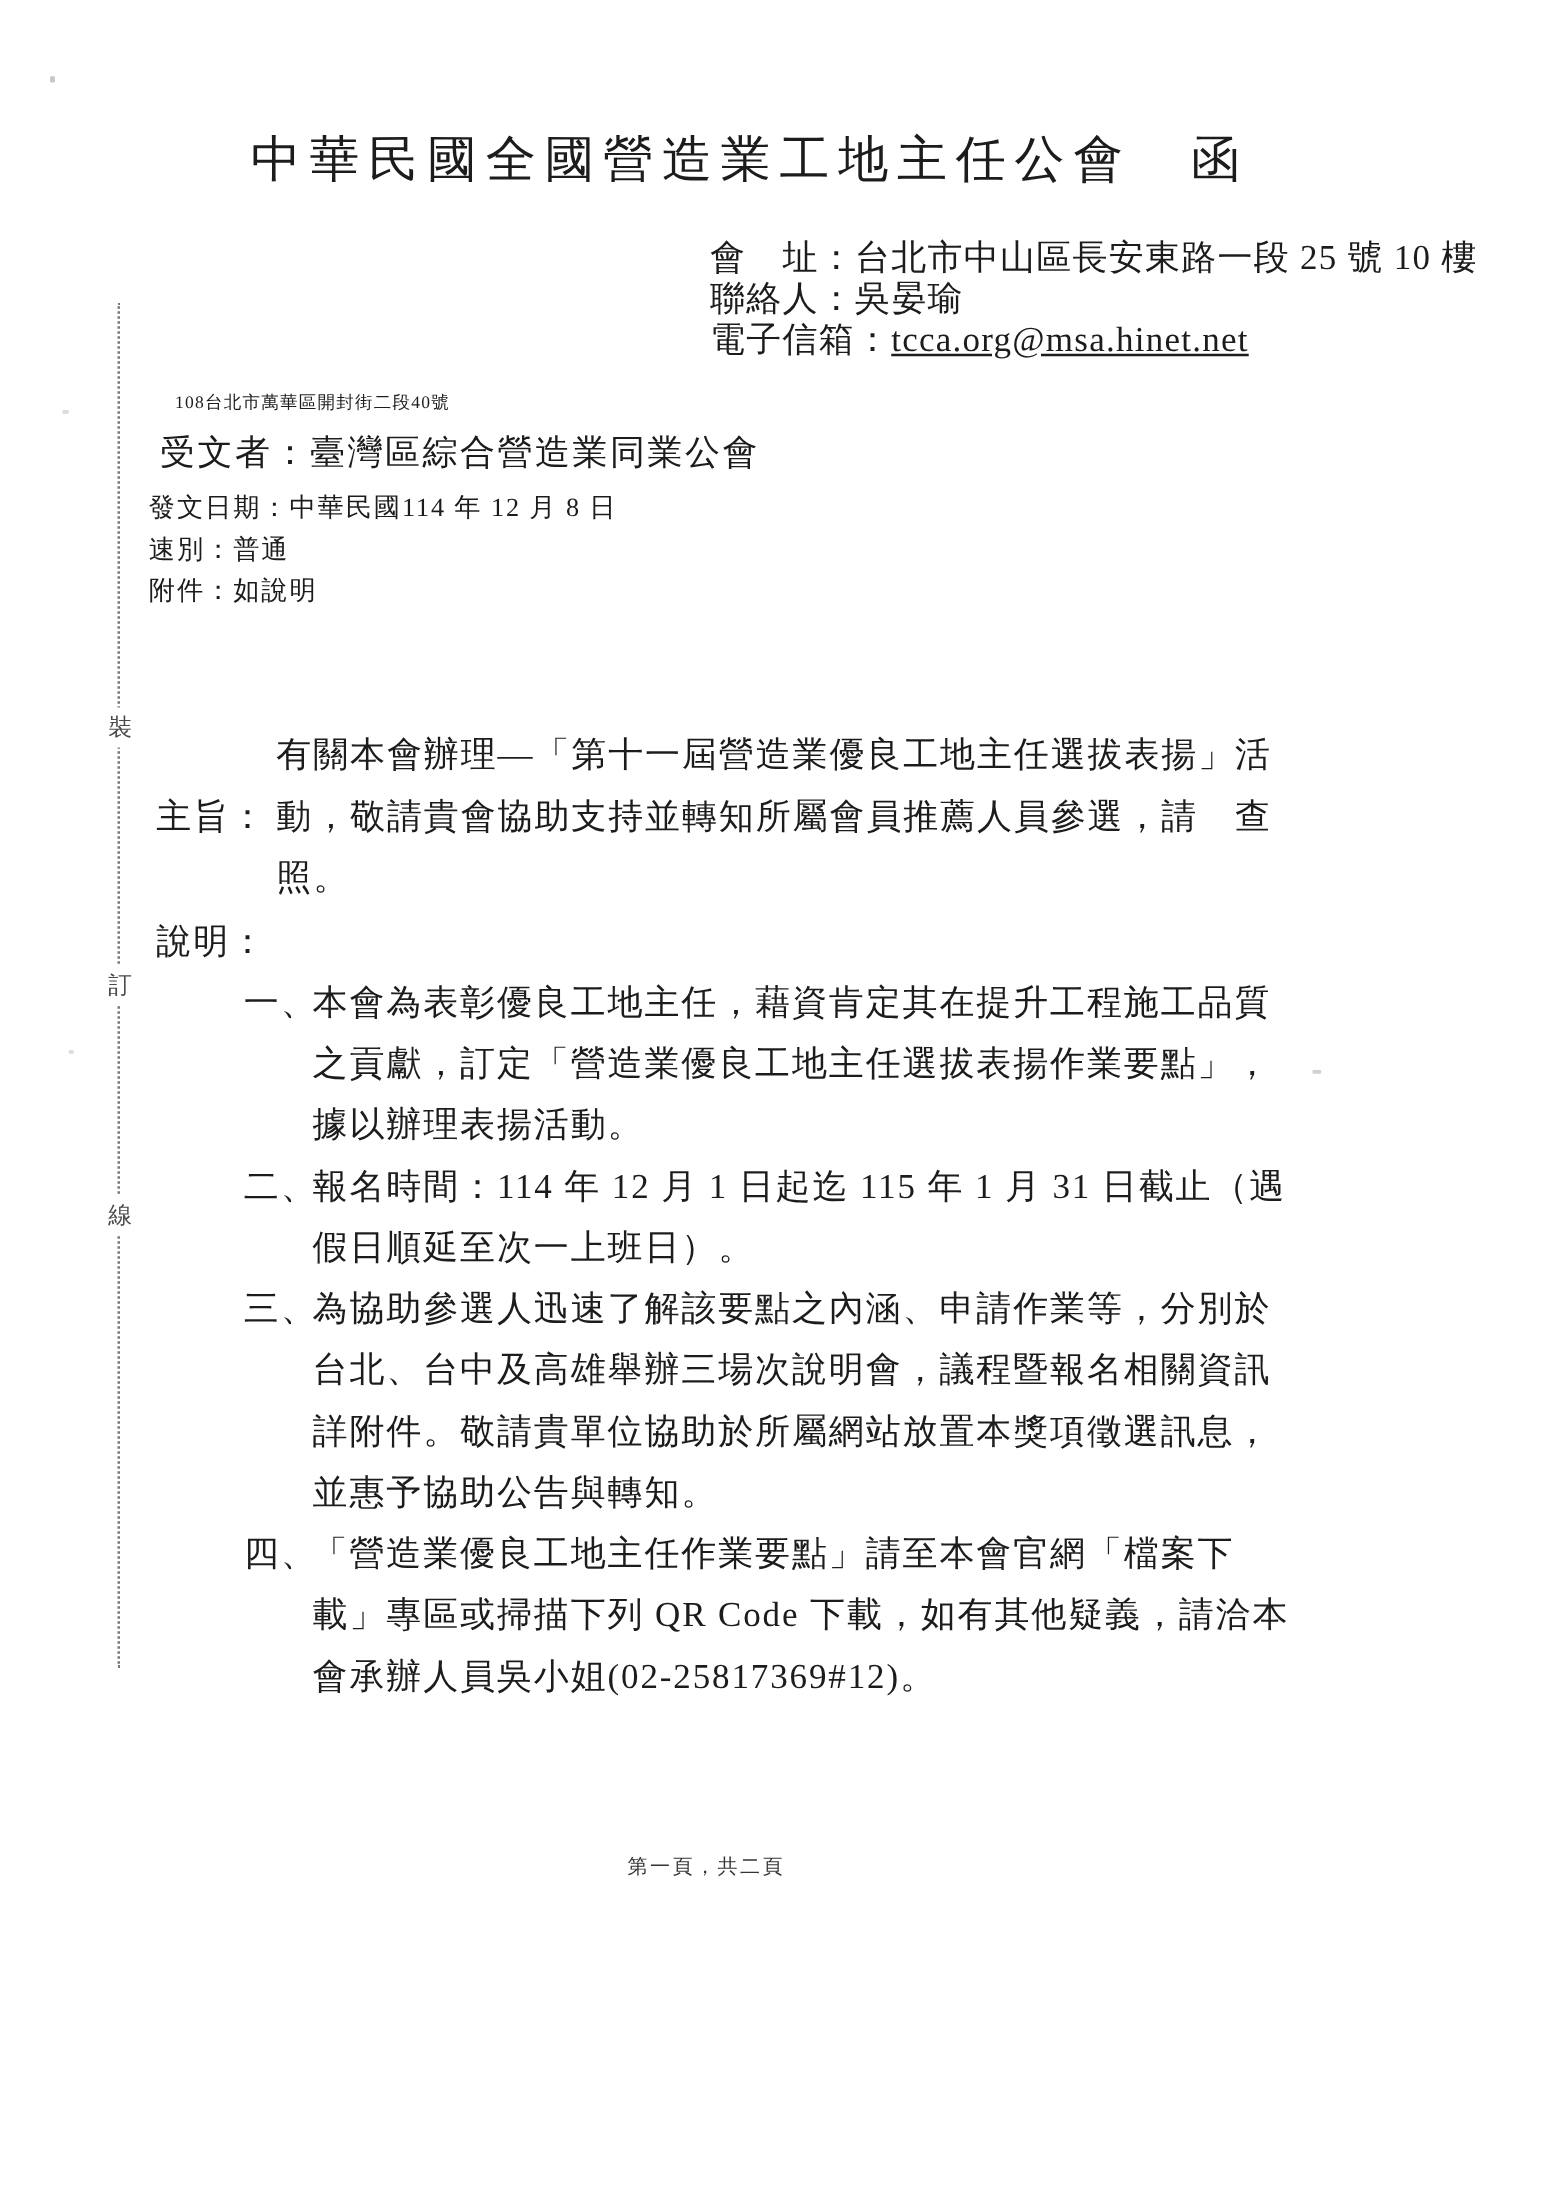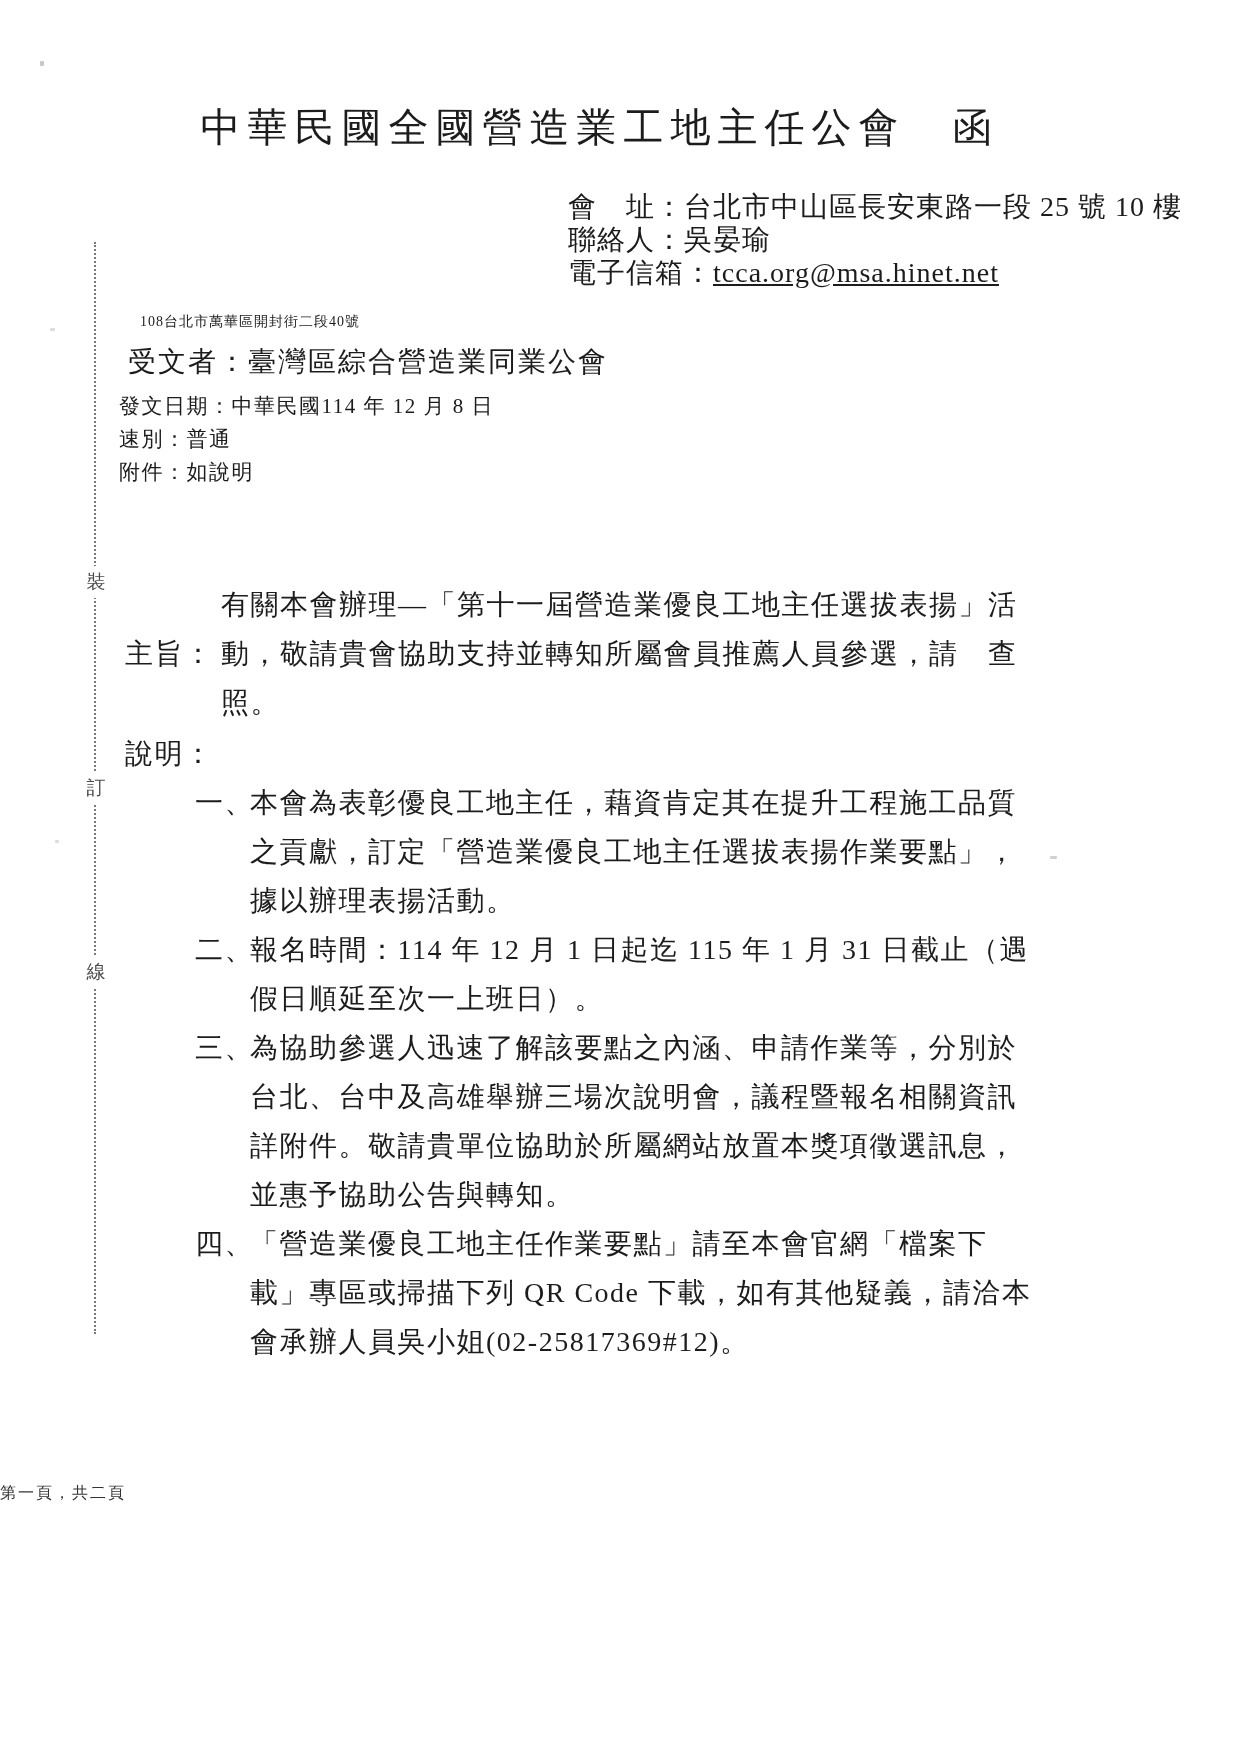--- a/index.html
+++ b/index.html
@@ -54,21 +54,21 @@
   .bind-char{
     position:absolute;left:84px;width:24px;
     background:#ffffff;color:#4a4a4a;
     font-size:19px;text-align:center;padding:3px 0;
   }
   .bc-0{top:566px;}
   .bc-1{top:772px;}
   .bc-2{top:956px;}
   .footer{
     position:absolute;top:1483px;left:0;width:1130px;
-    font-size:16px;letter-spacing:2px;color:#333;
+    text-align:center;font-size:16px;letter-spacing:2px;color:#333;
   }
   .artifact{position:absolute;background:#9a9a9a;border-radius:1px;}
   .a1{left:40px;top:61px;width:4px;height:5px;opacity:.55;}
   .a2{left:1050px;top:856px;width:7px;height:3px;opacity:.45;}
   .a3{left:50px;top:328px;width:5px;height:3px;opacity:.35;}
   .a4{left:55px;top:840px;width:4px;height:3px;opacity:.35;}
 </style>
 </head>
 <body>
 

